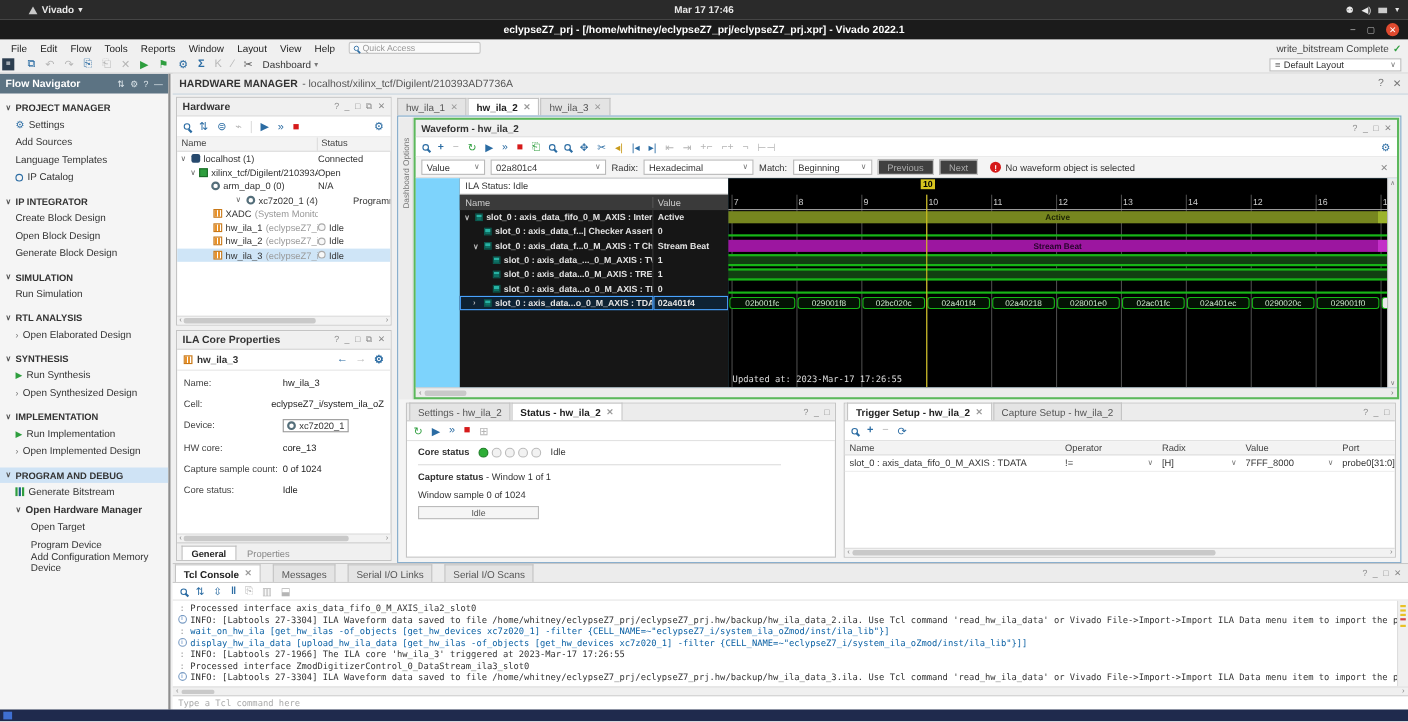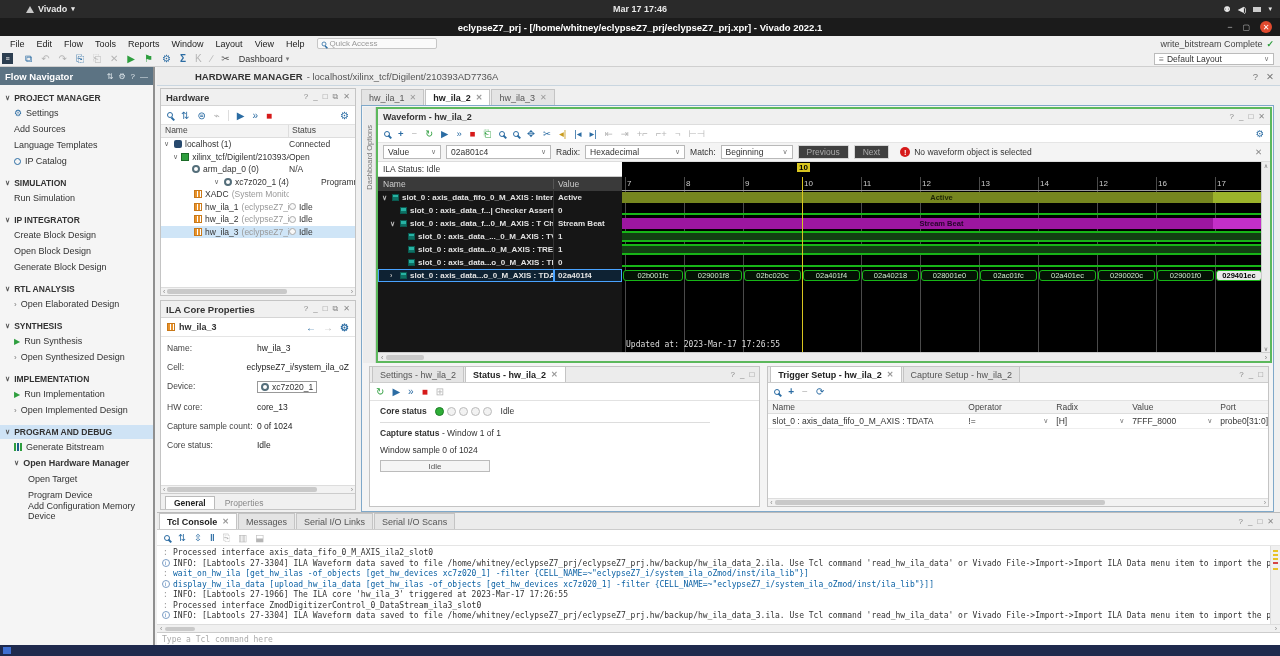--- a/index.html
+++ b/index.html
@@ -39,21 +39,21 @@
   .fn-it.bold { font-weight:bold; }
   .ico-gear { color:#2b6ca3; font-size:9px; }
   .ico-play { color:#2e9e3e; font-size:8px; }
   .ico-exp2 { color:#777; font-size:8px; }
   .ico-ip { width:7px; height:7px; border:1.5px solid #2b6ca3; border-radius:50%; display:inline-block; }
   .ico-bit { display:inline-flex; gap:1px; } .ico-bit i { width:2px; height:8px; background:#2e9e3e; display:inline-block; } .ico-bit i:nth-child(2){ background:#1a5e8a; }
 
   
   .rightarea { position:absolute; top:67px; left:157px; width:1123px; height:578px; background:#f0f0f0; }
   .hm-banner { position:absolute; top:0; left:0; right:0; height:19px; background:#ededed; border-bottom:1px solid #c9d6e0; display:flex; align-items:center; padding:0 6px; font-size:9.5px; }
-  .hm-banner b { margin-right:4px;margin-left:32px; }
+  .hm-banner b { margin-right:4px; }
   .hm-banner .fi { margin-left:auto; color:#777; display:flex; gap:8px; }
 
   
   .panel { background:#fff; border:1px solid #c4c4c4; display:flex; flex-direction:column; }
   .p-title { height:17px; background:#f0f0f0; border-bottom:1px solid #d5d5d5; display:flex; align-items:center; padding:0 5px; font-weight:bold; font-size:9.5px; color:#333; }
   .p-title .fi { margin-left:auto; font-weight:normal; color:#888; display:flex; gap:5px; font-size:8px; }
   .p-tools { height:19px; background:#fff; border-bottom:1px solid #e2e2e2; display:flex; align-items:center; gap:8px; padding:0 6px; font-size:10px; }
 
   
   .hwpanel { position:absolute; left:3px; top:21px; width:196px; height:208px; }
@@ -103,21 +103,21 @@
   .wf-title { height:16px; background:#f0f0f0; border-bottom:1px solid #ddd; display:flex; align-items:center; padding:0 5px; font-weight:bold; font-size:9px; }
   .wf-title .fi { margin-left:auto; color:#888; font-weight:normal; display:flex; gap:5px; font-size:8px; }
   .wf-tools { height:18px; background:#fff; border-bottom:1px solid #e5e5e5; display:flex; align-items:center; gap:8px; padding:0 6px; font-size:9.5px; }
   .wf-tools .gear-r { margin-left:auto; }
   .wf-search { height:19px; background:#f4f4f4; border-bottom:1px solid #ddd; display:flex; align-items:center; gap:5px; padding:0 5px; font-size:8.5px; }
   .sel-box { background:#fff; border:1px solid #b9b9b9; height:14px; display:flex; align-items:center; justify-content:space-between; padding:0 4px; color:#333; }
   .sel-box .car { color:#777; font-size:7px; margin-left:5px; }
   .btn-dim { color:#aaa; border:1px solid #d5d5d5; background:#404040; height:14px; padding:0 8px; display:flex; align-items:center; }
   .warn { display:flex; align-items:center; gap:4px; color:#333; }
   .warn .wi { width:10px; height:10px; border-radius:50%; background:#d61a1a; color:#fff; font-weight:bold; font-size:7.5px; display:flex; align-items:center; justify-content:center; }
-  .wf-content { flex:1; display:flex; background:#86efac; position:relative; }
+  .wf-content { flex:1; display:flex; background:#7dd3fc; position:relative;padding-left:40px; }
   .wf-names { width:244px; display:flex; flex-direction:column; background:#161616; }
   .ila-status { height:15px; background:#fff; border-bottom:1px solid #ccc; display:flex; align-items:center; padding-left:5px; color:#333; font-size:8.5px; }
   .nv-hdr { height:14px; background:#3a3a3a; color:#ccc; display:flex; font-size:8.5px; align-items:center; }
   .nv-hdr .c1 { width:176px; padding-left:5px; border-right:1px solid #555; }
   .nv-hdr .c2 { padding-left:4px; }
   .sig-row { height:13px; display:flex; align-items:center; font-size:8px; color:#e2e2e2; font-weight:bold; white-space:nowrap; }
   .sig-name { width:176px; overflow:hidden; display:flex; align-items:center; gap:3px; border-right:1px solid #333; height:100%; }
   .sig-val { flex:1; padding-left:4px; overflow:hidden; height:100%; display:flex; align-items:center; }
   .sig-row.sel .sig-name, .sig-row.sel .sig-val { outline:1px solid #4aa3ff; outline-offset:-1px; background:#0e2233; }
   .sig-ico { width:7px; height:7px; flex:none; background:linear-gradient(180deg,#27b3a4 50%,#0e7165 50%); border:1px solid #0a5a50; }
@@ -158,21 +158,21 @@
   .capline { border-top:1px solid #ddd; margin:6px 0 5px; width:330px; }
   .progress { margin-top:5px; width:110px; height:12px; border:1px solid #bbb; background:#f5f5f5; display:flex; align-items:center; justify-content:center; font-size:8px; color:#555; }
   .tg-hdr { height:13px; background:#f3f3f3; border-bottom:1px solid #ddd; display:flex; font-size:8.5px; color:#444; }
   .tg-row { height:15px; display:flex; align-items:center; font-size:8.5px; border-bottom:1px solid #eee; }
   .tg-c { overflow:hidden; white-space:nowrap; padding-left:4px; display:flex; align-items:center; justify-content:space-between; }
   .tg-c .car { color:#777; font-size:7px; padding-right:4px; }
   .cN { width:196px; } .cO { width:88px; } .cR { width:76px; } .cV { width:88px; } .cP { flex:1; }
 
   
   .tcl { position:absolute; top:445px; left:0; right:0; height:133px; background:#fff; border-top:1px solid #bbb; display:flex; flex-direction:column; }
-  .tcl-tabs { height:17px; background:#ececec; display:flex; align-items:flex-end; gap:1px; padding-left:2px; border-bottom:1px solid #ccc; position:relative; }
+  .tcl-tabs { height:17px; background:#ececec; display:flex; align-items:flex-end; gap:11px; padding-left:2px; border-bottom:1px solid #ccc; position:relative; }
   .tcl-tabs .fi { position:absolute; right:6px; top:4px; color:#888; font-size:8px; display:flex; gap:5px; }
   .tcl-tools { height:16px; background:#fff; border-bottom:1px solid #e5e5e5; display:flex; align-items:center; gap:8px; padding:0 7px; font-size:9.5px; }
   .tcl-logwrap { flex:1; display:flex; overflow:hidden; }
   .tcl-log { flex:1; overflow:hidden; padding:2px 0 0 4px; font-family:"DejaVu Sans Mono", monospace; font-size:8px; }
   .logline { display:flex; align-items:flex-start; gap:3px; height:10.5px; white-space:nowrap; overflow:hidden; color:#333; }
   .logline.cmd { color:#0b61a4; }
   .gut { width:9px; flex:none; display:flex; justify-content:center; color:#999; }
   .ii { width:8px; height:8px; border:1px solid #7a9cc4; border-radius:50%; color:#4a7ebb; font-size:6px; display:flex; align-items:center; justify-content:center; font-family:"Liberation Sans",sans-serif; }
   .tcl-vscroll { width:10px; background:#f0f0f0; border-left:1px solid #ddd; position:relative; }
   .mark { position:absolute; right:2px; width:5px; height:2px; }
@@ -293,39 +293,39 @@
             <span>Language Templates</span>
           </div>
           <div class="fn-it" style="padding-left: 14px;">
             <span class="ico-ip"></span>
             <span>IP Catalog</span>
           </div>
         </div>
         <div class="fn-sec">
           <div class="fn-hd">
             <span class="fn-exp">∨</span>
-            <span>SIMULATION</span>
-          </div>
-          <div class="fn-it" style="padding-left: 14px;">
-            <span>Run Simulation</span>
+            <span>IP INTEGRATOR</span>
+          </div>
+          <div class="fn-it" style="padding-left: 14px;">
+            <span>Create Block Design</span>
+          </div>
+          <div class="fn-it" style="padding-left: 14px;">
+            <span>Open Block Design</span>
+          </div>
+          <div class="fn-it" style="padding-left: 14px;">
+            <span>Generate Block Design</span>
           </div>
         </div>
         <div class="fn-sec">
           <div class="fn-hd">
             <span class="fn-exp">∨</span>
-            <span>IP INTEGRATOR</span>
-          </div>
-          <div class="fn-it" style="padding-left: 14px;">
-            <span>Create Block Design</span>
-          </div>
-          <div class="fn-it" style="padding-left: 14px;">
-            <span>Open Block Design</span>
-          </div>
-          <div class="fn-it" style="padding-left: 14px;">
-            <span>Generate Block Design</span>
+            <span>SIMULATION</span>
+          </div>
+          <div class="fn-it" style="padding-left: 14px;">
+            <span>Run Simulation</span>
           </div>
         </div>
         <div class="fn-sec">
           <div class="fn-hd">
             <span class="fn-exp">∨</span>
             <span>RTL ANALYSIS</span>
           </div>
           <div class="fn-it" style="padding-left: 14px;">
             <span class="ico-exp2">›</span>
             <span>Open Elaborated Design</span>

